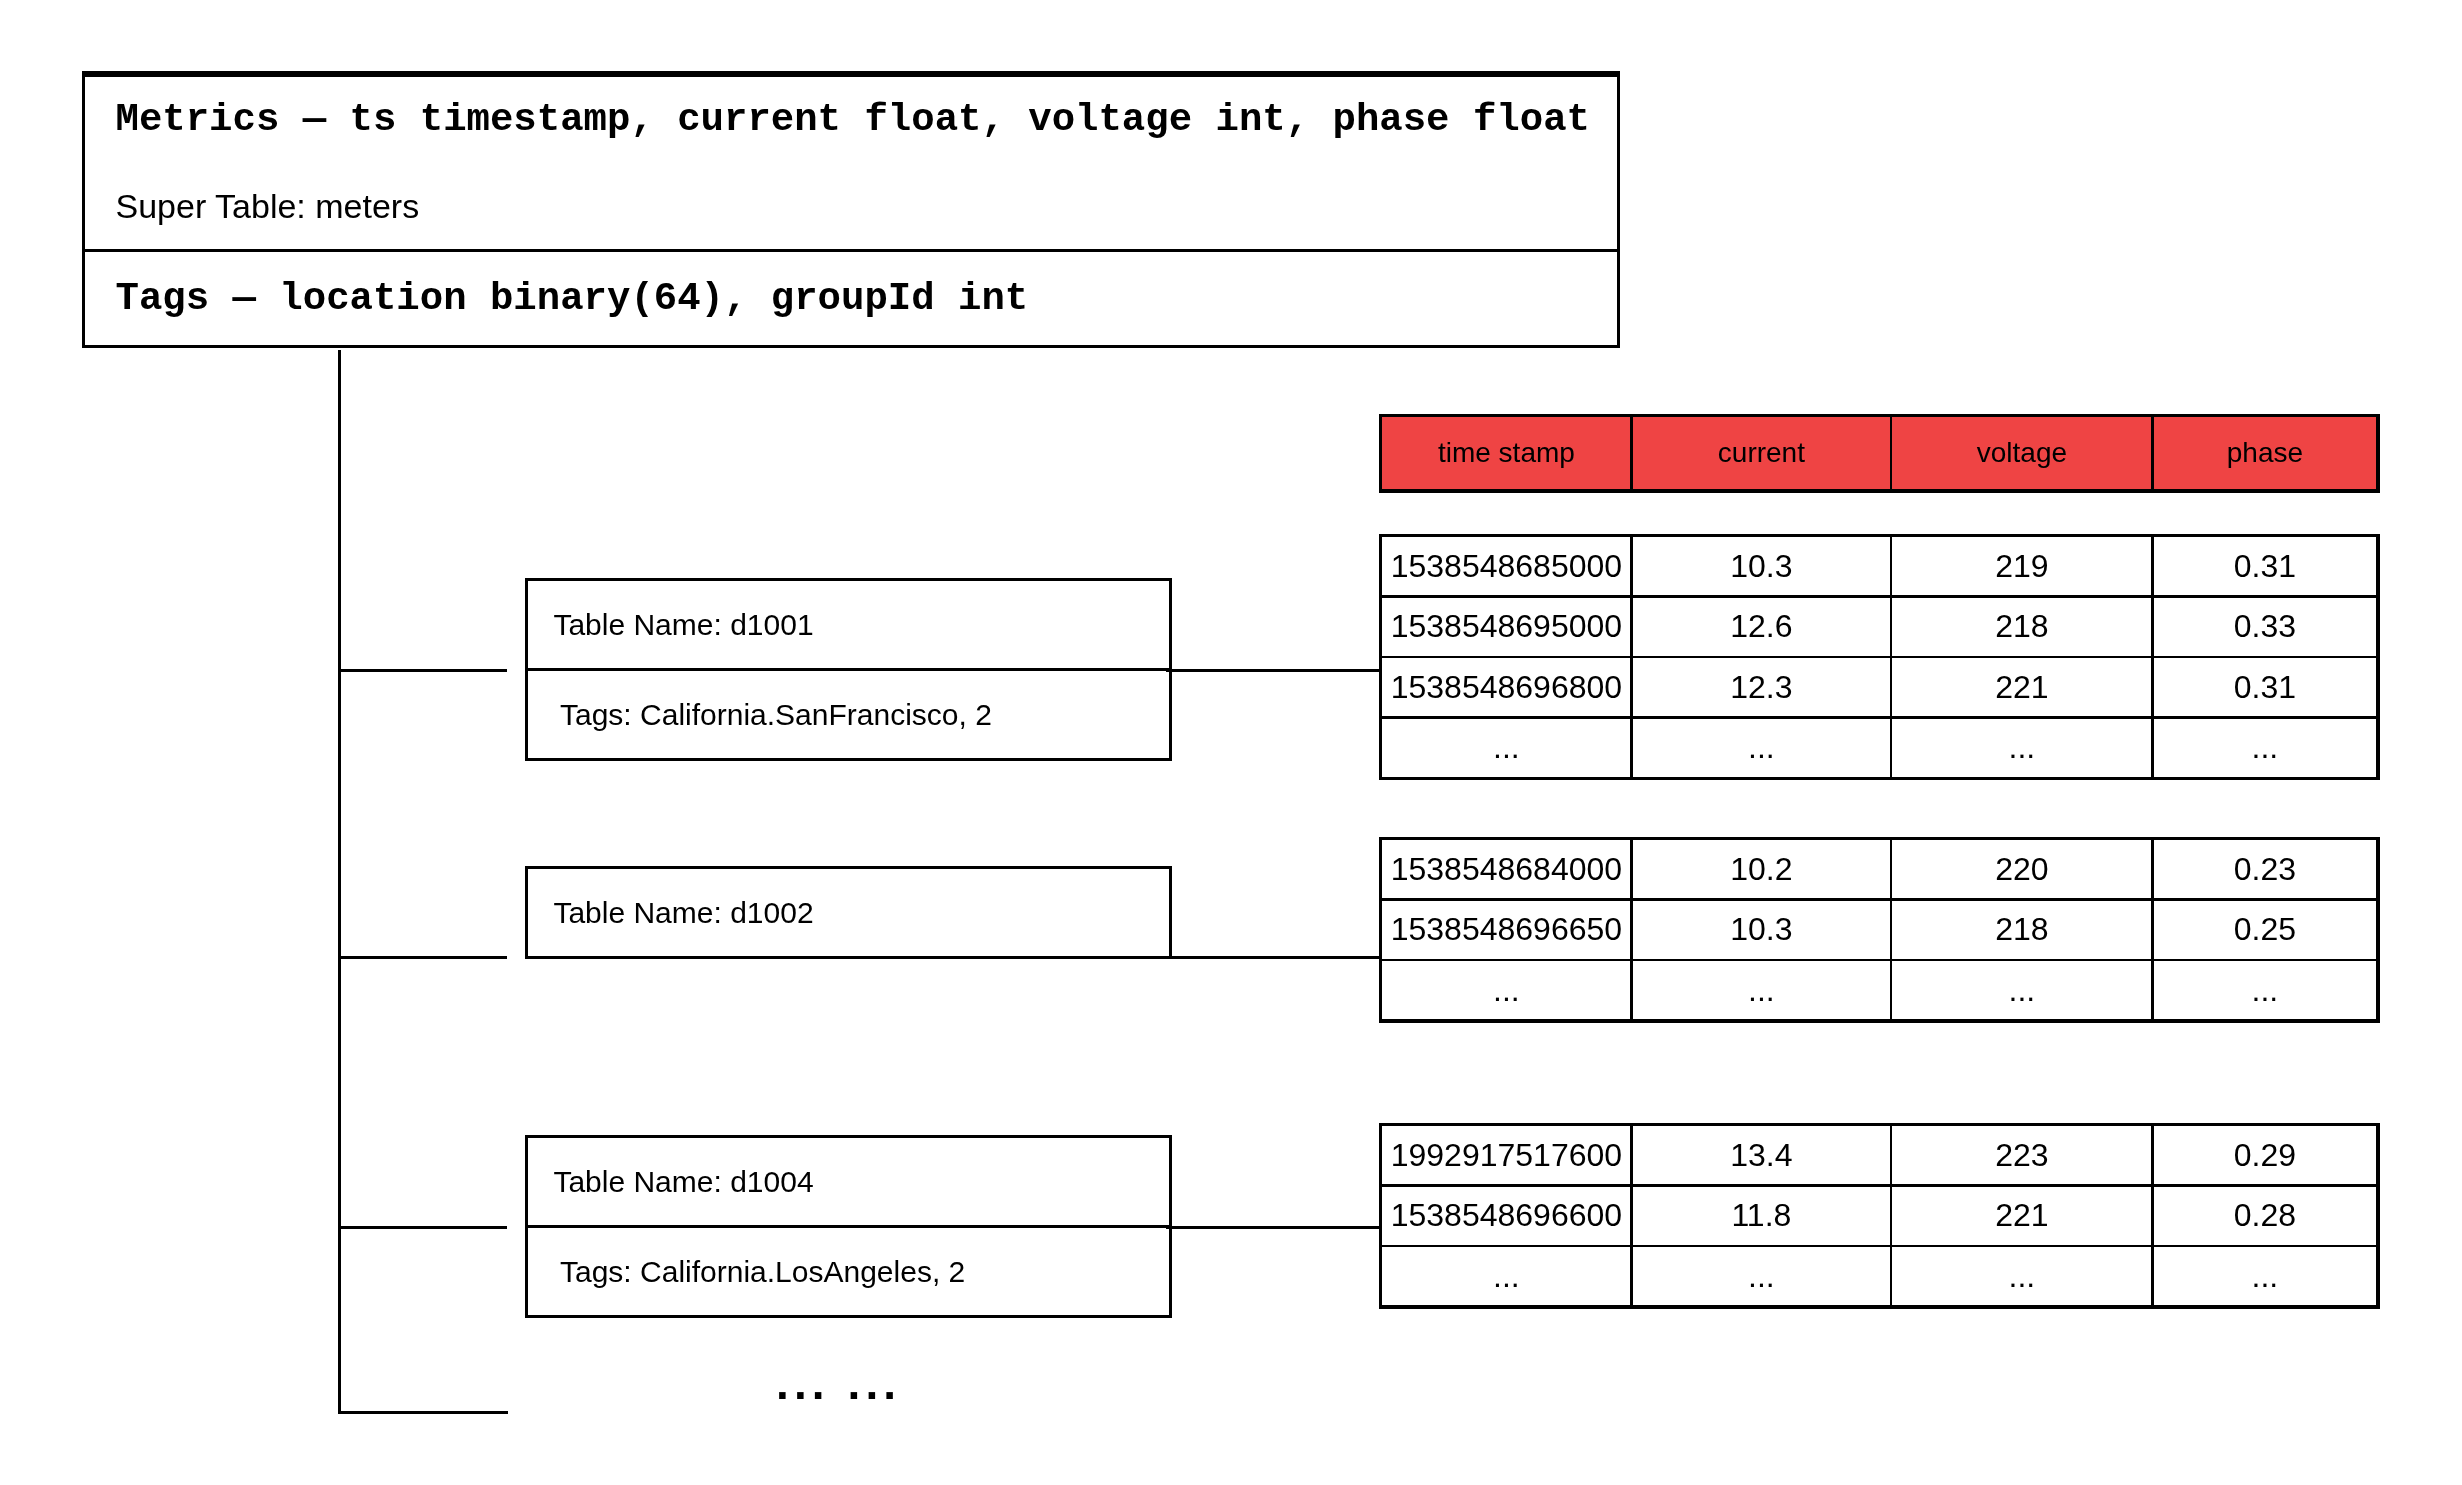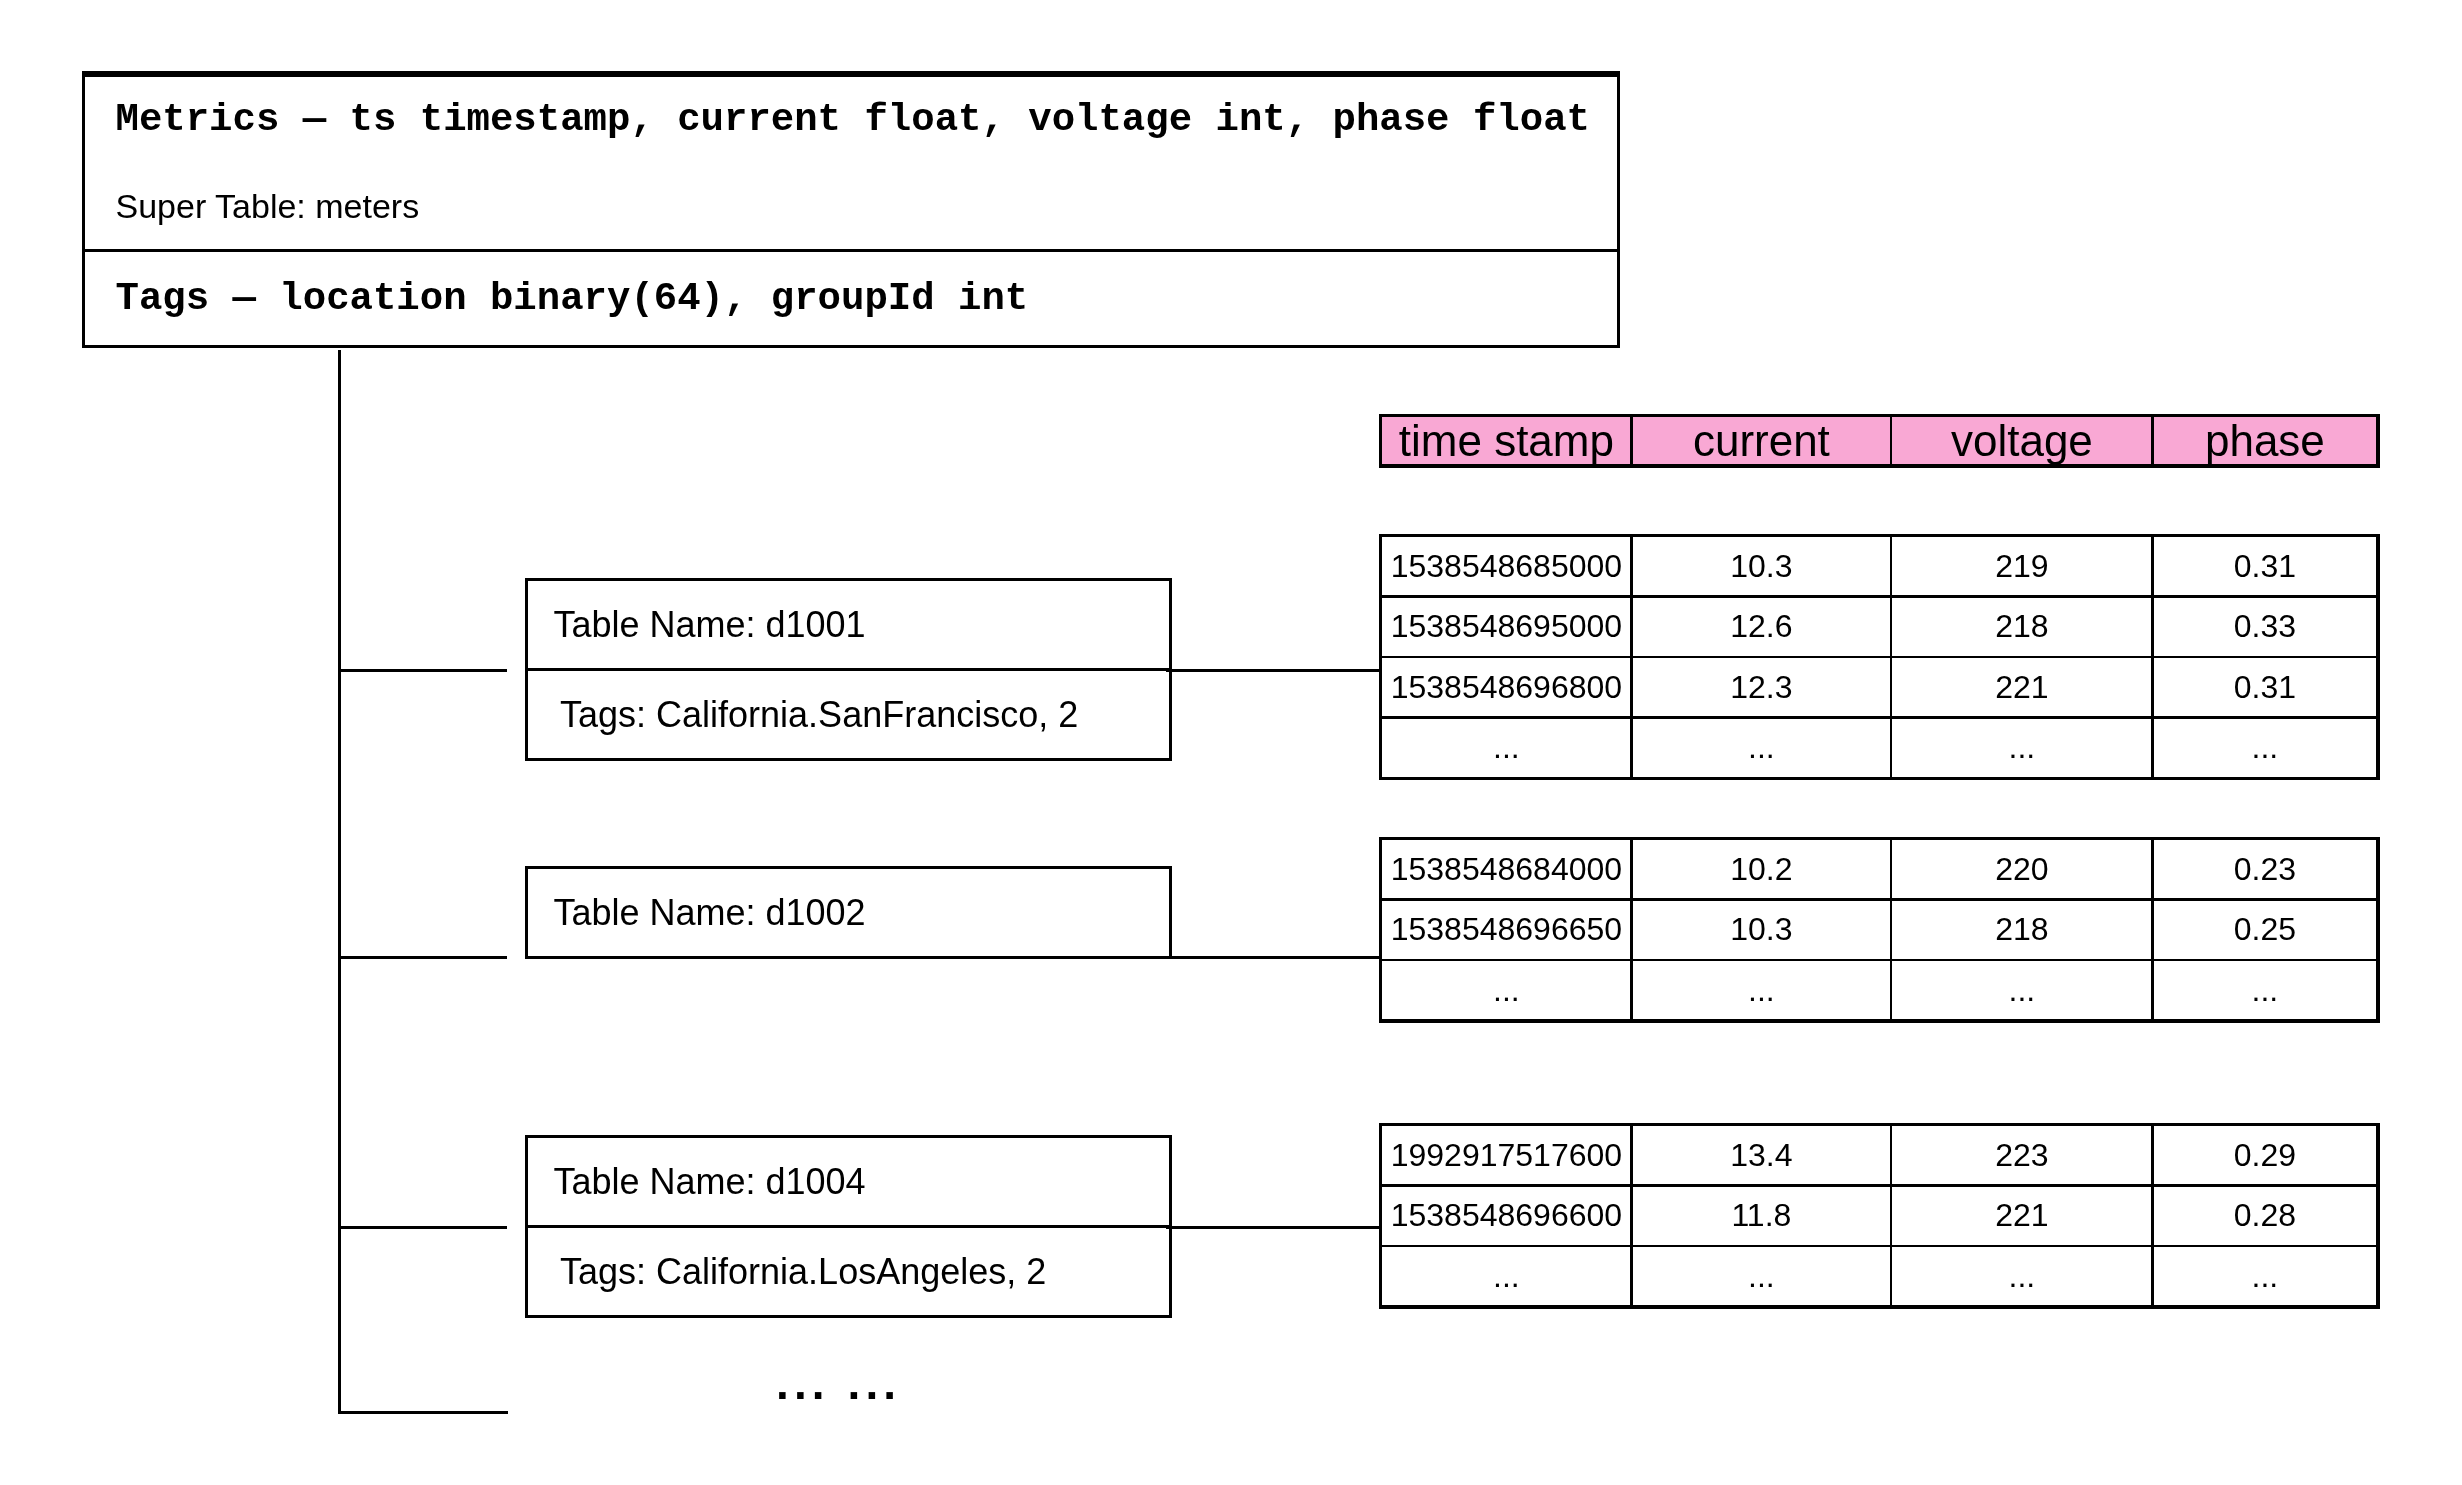--- a/index.html
+++ b/index.html
@@ -13,30 +13,30 @@
   .srow1{height:86px;font-size:34px;}
   .srow2{height:86px;border-top:3.4px solid #000;}
   .srow3{height:93px;border-top:3.4px solid #000;}
   .mono{font-family:"Liberation Mono","DejaVu Sans Mono",monospace;font-weight:bold;font-size:39px;white-space:pre;}
   
   .line{position:absolute;background:#000;}
   .trunk{left:338px;top:350px;width:3.4px;height:1064px;}
   .bbranch{left:338px;top:1411px;width:170px;height:3.4px;}
   
   .devbox{position:absolute;left:525px;width:641px;border:3.4px solid #000;background:#fff;box-sizing:content-box;}
-  .devrow{height:87px;display:flex;align-items:center;padding-left:25.4px;font-size:36px;background:#fff;}
+  .devrow{height:87px;display:flex;align-items:center;padding-left:25.4px;font-size:30px;background:#fff;}
   .devrow2{border-top:3.4px solid #000;padding-left:32px;}
   
   .htable,.dtable{
     position:absolute;left:1379px;width:1001px;background:#000;
     padding:3.4px;display:grid;grid-template-columns:248px 257px 259px 222px;
     gap:2.5px;box-sizing:border-box;
   }
   .htable{top:414px;}
-  .hcell{background:#f9a8d4;height:47px;display:flex;align-items:center;justify-content:center;font-size:44px;}
+  .hcell{background:#ef4444;height:72px;display:flex;align-items:center;justify-content:center;font-size:28px;}
   .dcell{background:#fff;height:58px;display:flex;align-items:center;justify-content:center;font-size:32px;}
   .more{position:absolute;left:776px;top:1358px;font-size:46px;font-weight:bold;letter-spacing:5.1px;line-height:51px;white-space:pre;}
 </style>
 </head>
 <body>
 
 <div id="stage">
 
   <div class="stable">
     <div class="srow srow2 mono">Metrics — ts timestamp, current float, voltage int, phase float</div>

